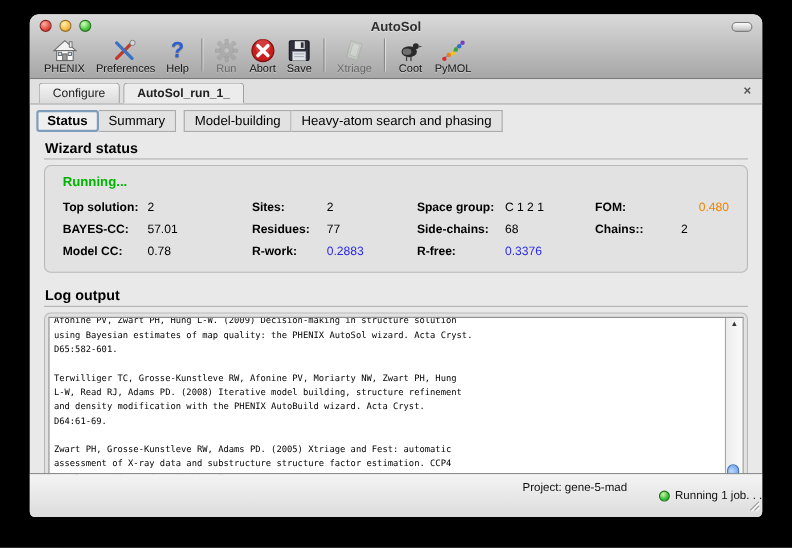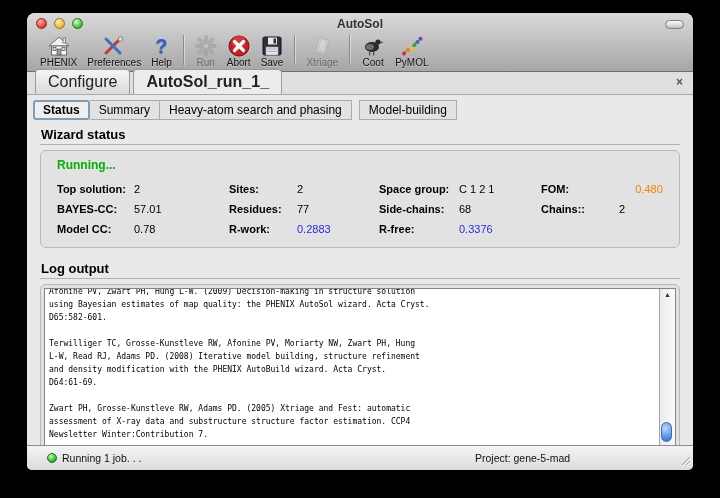--- a/index.html
+++ b/index.html
@@ -23,21 +23,21 @@
   .toolbar{height:36px;display:flex;align-items:flex-start;padding:0 0 0 8px;}
   .tool{display:flex;flex-direction:column;align-items:center;justify-content:flex-start;
         padding:0 5px;cursor:default;}
   .tool .ticon{height:22px;display:flex;align-items:center;justify-content:center;}
   .tool .tlabel{font-size:10px;color:#111;line-height:11px;text-shadow:0 1px 0 rgba(255,255,255,.4);}
   .tsep{width:1px;height:30px;background:#8b8b8b;margin:0 6px;box-shadow:1px 0 0 rgba(255,255,255,.45);}
   .dim{opacity:.45;filter:grayscale(60%);}
   
   .tabrow{height:22px;background:#e0e0e0;border-bottom:1px solid #a9a9a9;
           display:flex;align-items:flex-end;padding-left:8px;position:relative;}
-  .tab{font-size:16px;color:#222;padding:3px 12px 3px;border:1px solid #9b9b9b;border-bottom:none;
+  .tab{font-size:11px;color:#222;padding:3px 12px 3px;border:1px solid #9b9b9b;border-bottom:none;
        border-radius:4px 4px 0 0;background:linear-gradient(#f4f4f4,#dadada);margin-right:3px;}
   .tab.selected{font-weight:bold;background:#ececec;}
   .tabclose{position:absolute;right:10px;top:4px;font-size:12px;color:#555;font-weight:bold;line-height:12px;}
   
   .subtabs{display:flex;align-items:center;padding:4px 0 0 6px;height:21px;}
   .subtab{font-size:12px;color:#000000;padding:2px 9px;background:#e2e2e2;border:1px solid #ababab;
           border-left:none;}
   .subtab:first-child{border-left:1px solid #ababab;}
   .subtab.selected{font-weight:bold;background:#efefef;border:2px solid #7f9db9;border-radius:3px;
           padding:1px 8px;position:relative;z-index:2;}
@@ -63,23 +63,23 @@
   .varrow.up{top:0;}
   .varrow.down{bottom:0;}
   .vthumb{position:absolute;left:1px;width:11px;height:20px;bottom:13px;border-radius:6px;
           background:radial-gradient(circle at 35% 30%,#bcd8ff,#5a95e8 60%,#2f6fd0);
           border:1px solid #3a6db5;box-sizing:border-box;}
   .btnrow{display:flex;gap:10px;margin:7px 0 0 6px;}
   .btn{display:flex;align-items:center;gap:7px;padding:3px 14px 3px 7px;
        background:linear-gradient(#fefefe,#d8d8d8);border:1px solid #8d8d8d;border-radius:2px;
        font-size:12px;font-weight:bold;color:#000;}
   
-  .statusbar{position:absolute;left:0;right:0;bottom:0;height:25px;border-top:1px solid #8d8d8d;
+  .statusbar{position:absolute;left:0;right:0;bottom:0;height:40px;border-top:1px solid #8d8d8d;
              background:linear-gradient(#f4f4f4,#dcdcdc);display:flex;align-items:center;
-             font-size:10.5px;color:#111;padding-left:20px;box-sizing:border-box;}
+             font-size:10.5px;color:#111;padding-left:20px;box-sizing:border-box;justify-content:flex-end;}
   .jobdot{width:10px;height:10px;border-radius:50%;margin-right:5px;
           background:radial-gradient(circle at 35% 30%,#c6f7a8,#2fbb2d 65%,#1d8a1c);
           border:1px solid #1c6e18;box-sizing:border-box;}
   .project{position:absolute;left:448px;top:6px;}
   .grip{position:absolute;right:2px;bottom:2px;}
 </style>
 </head>
 <body>
 
 <div class="window">
@@ -210,22 +210,22 @@
 
   <div class="tabrow">
     <div class="tab">Configure</div>
     <div class="tab selected">AutoSol_run_1_</div>
     <div class="tabclose">×</div>
   </div>
 
   <div class="subtabs">
     <div class="subtab selected">Status</div>
     <div class="subtab">Summary</div>
+    <div class="subtab gapped">Model-building</div>
     <div class="subtab">Heavy-atom search and phasing</div>
-    <div class="subtab gapped">Model-building</div>
   </div>
 
   <div class="content">
     <div class="secheading">Wizard status</div>
     <div class="rule"></div>
 
     <div class="panel">
       <div class="running" style="color: rgb(0, 179, 0);">Running...</div>
       <div class="stats">
         <span class="lab">Top solution:</span>

